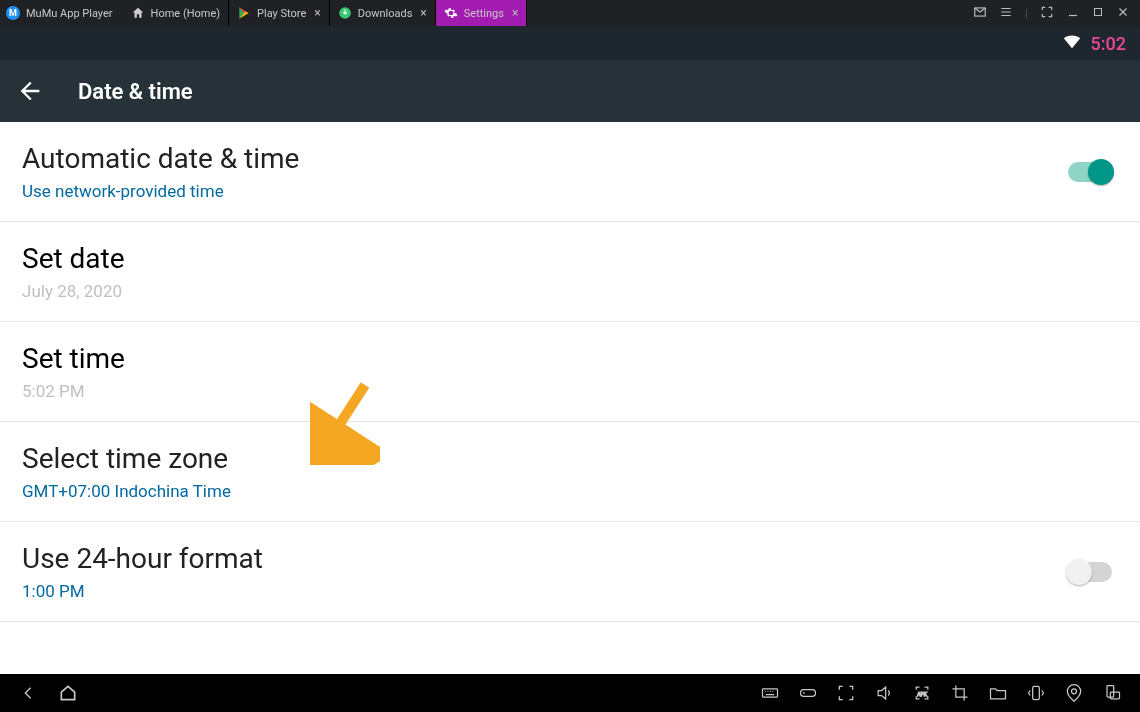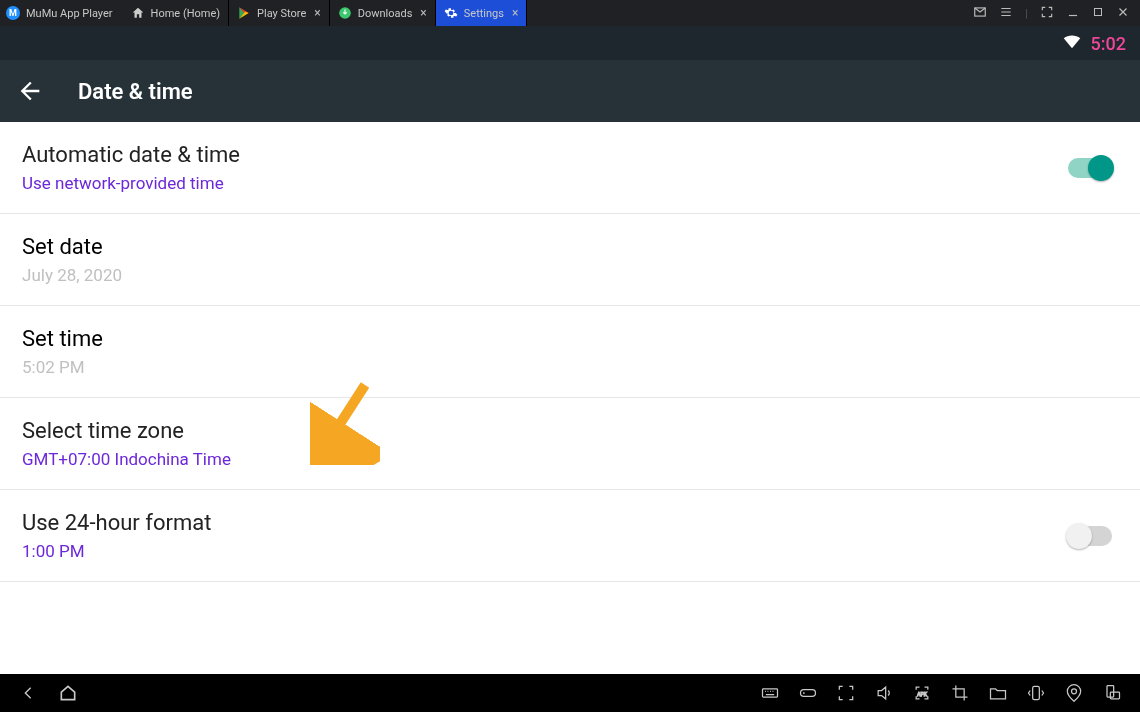--- a/index.html
+++ b/index.html
@@ -39,21 +39,21 @@
   .mumu-tabs { display: flex; height: 100%; }
   .mumu-tab {
     display: flex; align-items: center;
     padding: 0 8px;
     height: 100%;
     gap: 6px;
     border-right: 1px solid #000;
     cursor: pointer;
   }
   .mumu-tab.active {
-    background: #1d4ed8;
+    background: #a21caf;
   }
   .mumu-tab-icon { width:14px; height:14px; display:flex; align-items:center; justify-content:center; }
   .mumu-tab-close { margin-left: 2px; color:#bbb; font-size:12px; cursor:pointer; }
   .mumu-spacer { flex: 1; }
   .mumu-controls { display:flex; align-items:center; gap:12px; padding-right:10px; color:#bbb; }
   .mumu-controls span { cursor:pointer; }
 
   
   .status-bar {
     background: #1e272d;
@@ -91,22 +91,22 @@
     padding: 20px 28px 20px 22px;
     border-bottom: 1px solid #e6e6e6;
     display:flex;
     align-items:center;
     justify-content:space-between;
     cursor:pointer;
   }
   .setting-item.disabled { color:#b6b6b6; cursor:default; }
   .setting-item.disabled .setting-title { color:#000000; }
   .setting-item.disabled .setting-sub { color:#c0c0c0; }
-  .setting-title { font-size:22px; color:#222; }
-  .setting-sub { font-size:17px; color:#6d28d9; margin-top:6px; }
+  .setting-title { font-size:28px; color:#222; }
+  .setting-sub { font-size:17px; color:#0369a1; margin-top:6px; }
 
   .toggle {
     width:44px; height:20px; border-radius:20px;
     position:relative;
   }
   .toggle.on { background:#8fd4c5; }
   .toggle.on::after {
     content:""; position:absolute; right:-2px; top:-3px;
     width:26px; height:26px; border-radius:50%;
     background:#009688; box-shadow:0 1px 2px rgba(0,0,0,.3);

